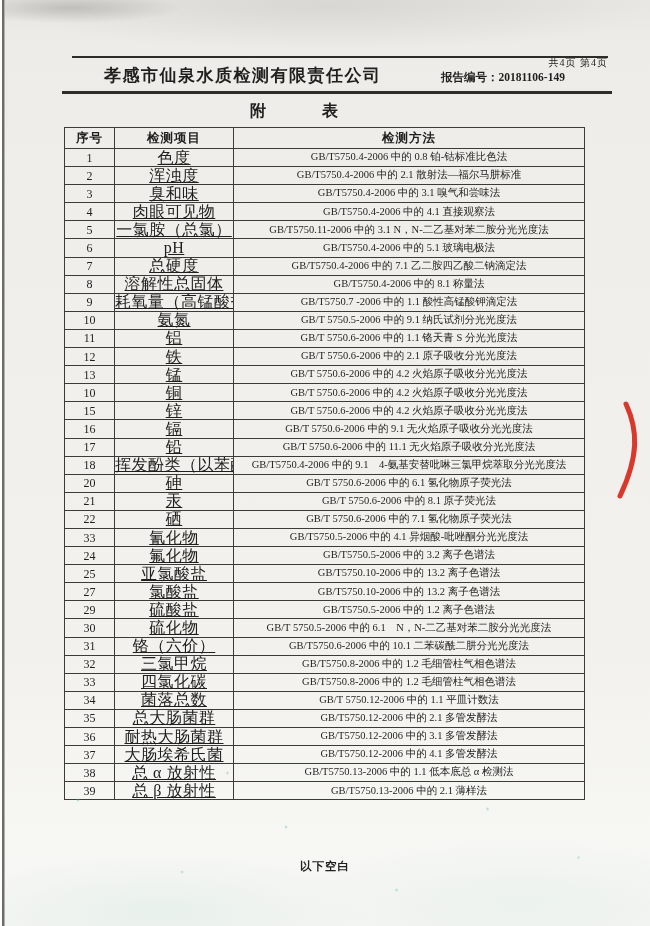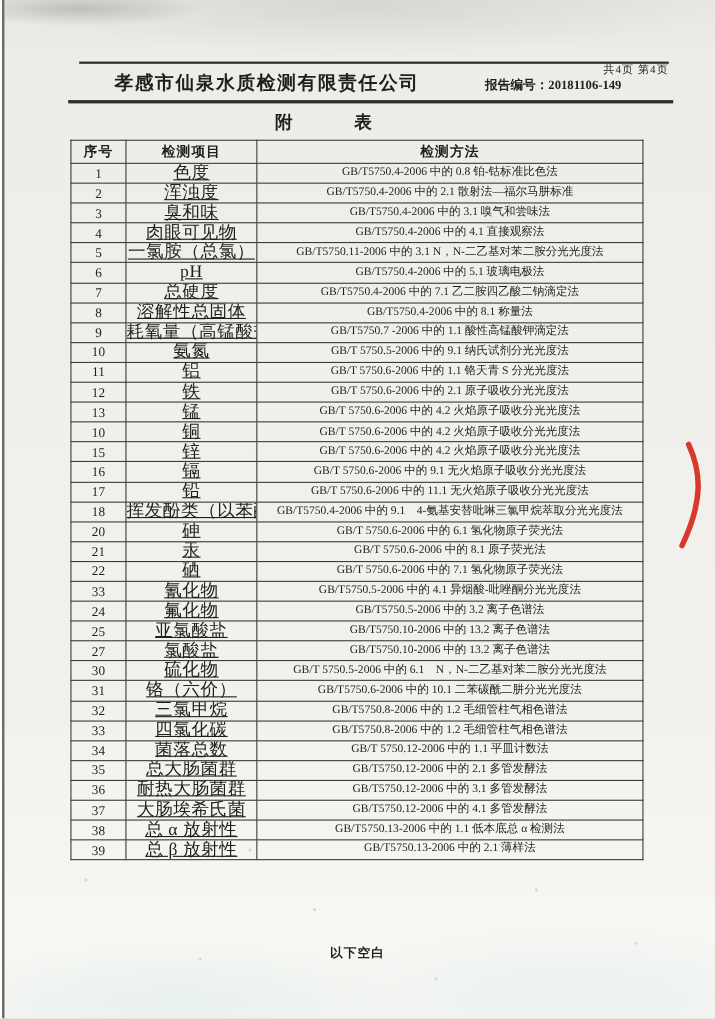--- a/index.html
+++ b/index.html
@@ -253,20 +253,25 @@
     </tr>
 
 
     <tr>
       <td class="c1">27</td>
       <td class="c2">氯酸盐</td>
       <td class="c3">GB/T5750.10-2006 中的 13.2 离子色谱法</td>
     </tr>
 
 
+    <tr>
+      <td class="c1">29</td>
+      <td class="c2">硫酸盐</td>
+      <td class="c3">GB/T5750.5-2006 中的 1.2 离子色谱法</td>
+    </tr>
 
     <tr>
       <td class="c1">30</td>
       <td class="c2">硫化物</td>
       <td class="c3">GB/T 5750.5-2006 中的 6.1　N，N-二乙基对苯二胺分光光度法</td>
     </tr>
 
     <tr>
       <td class="c1">31</td>
       <td class="c2">铬（六价）</td>

